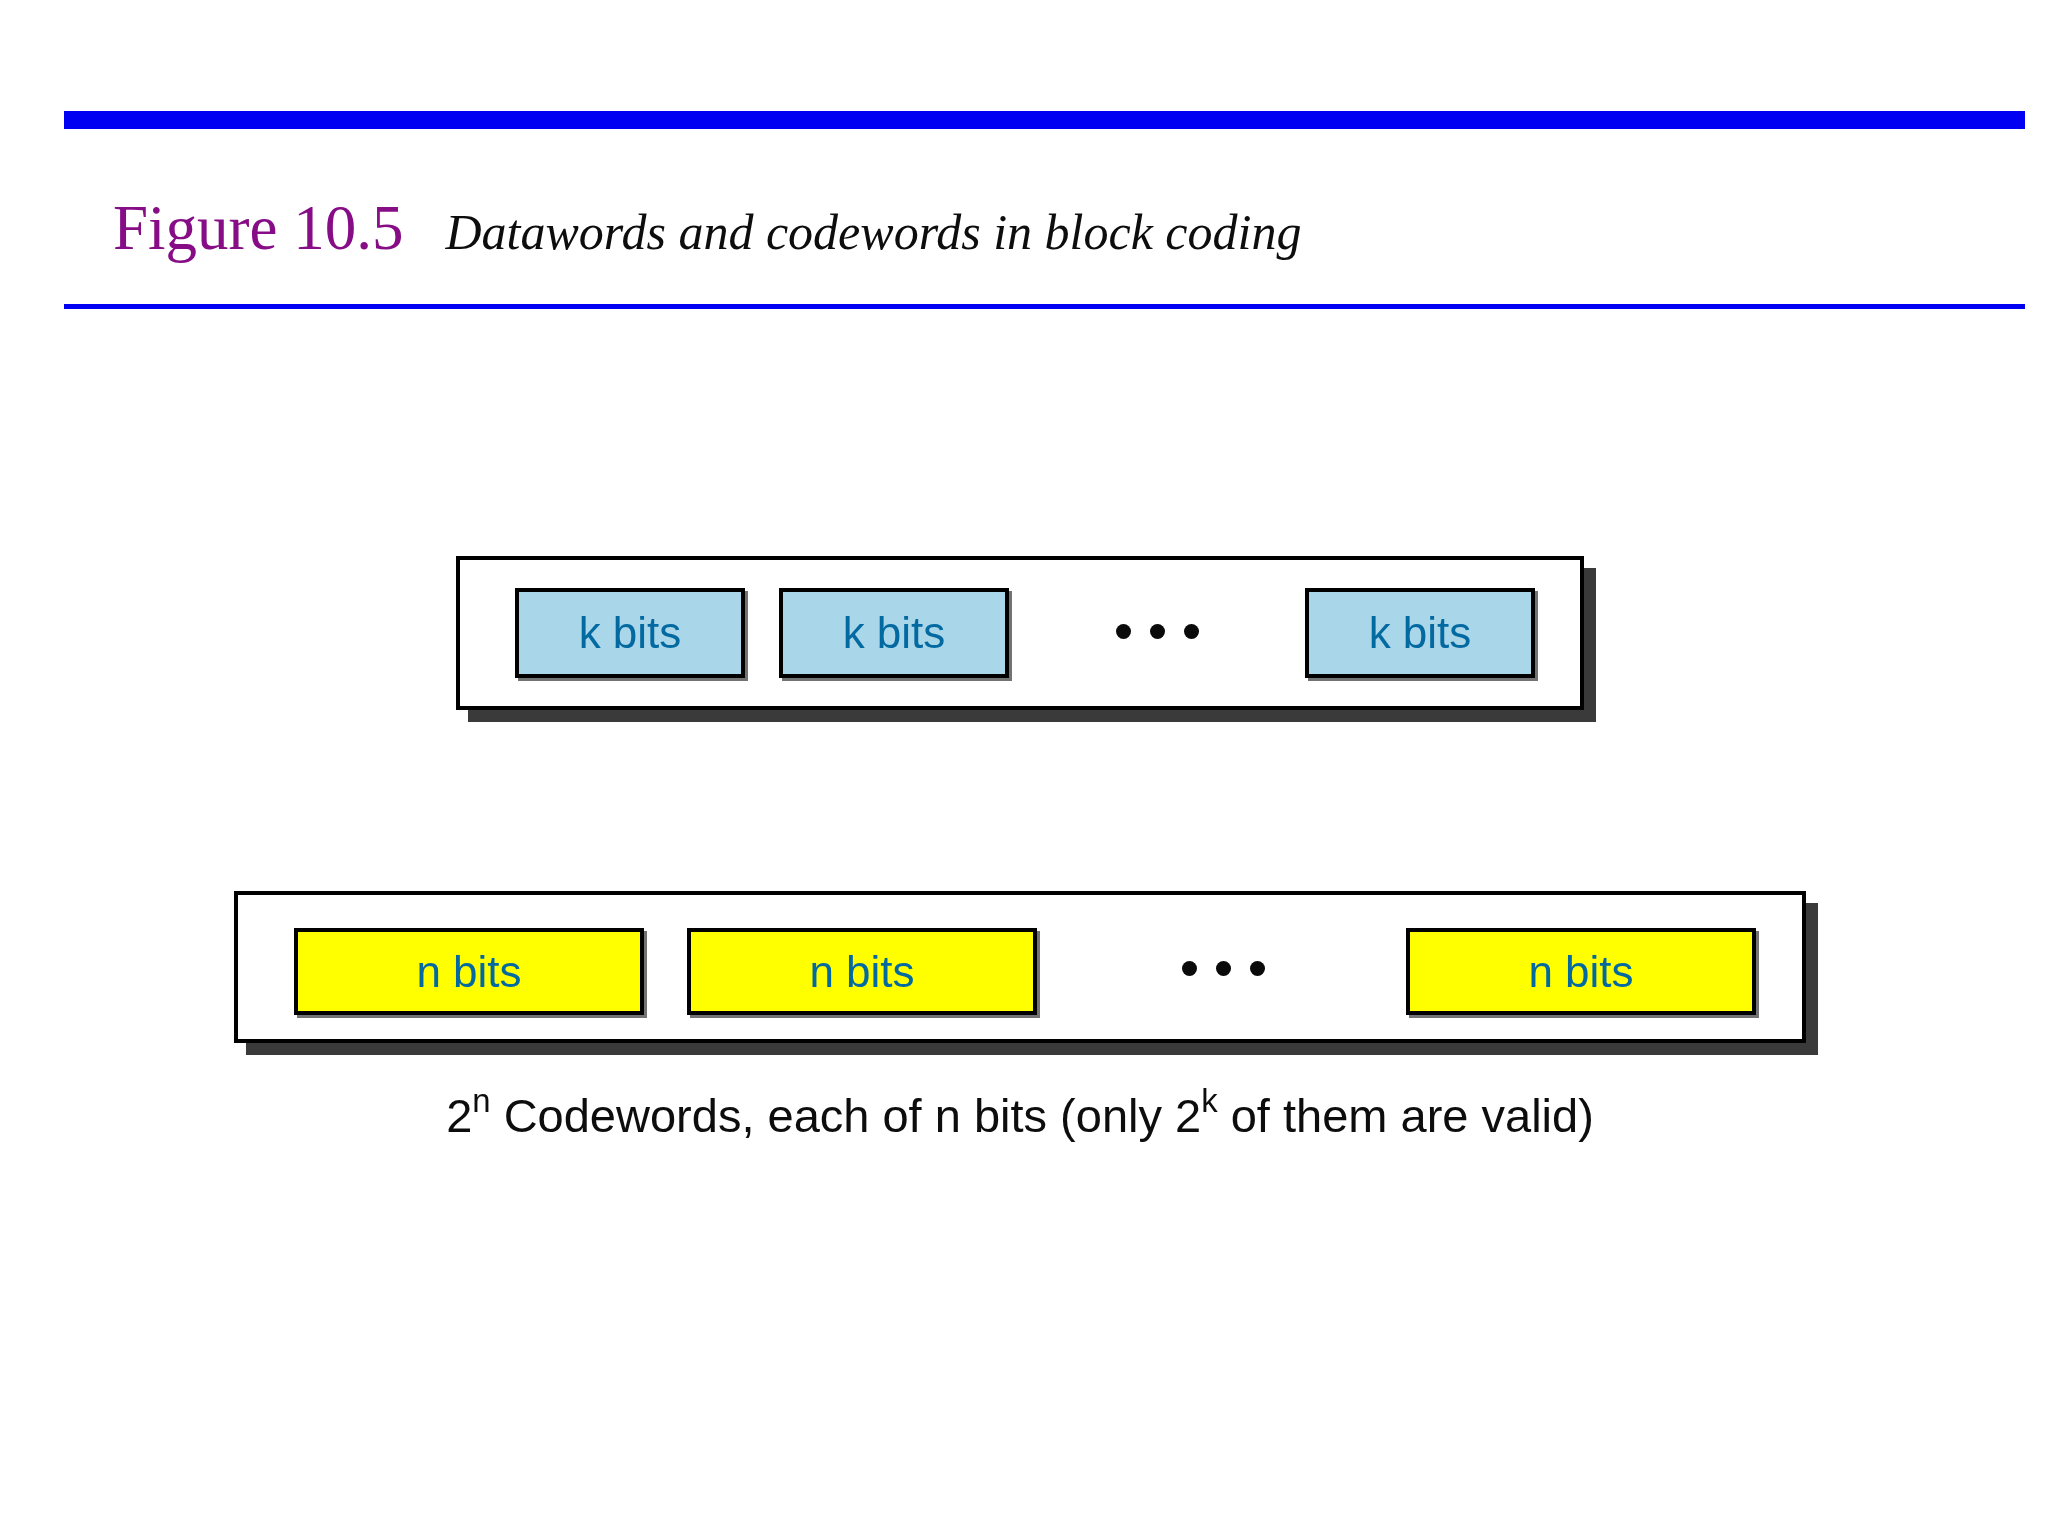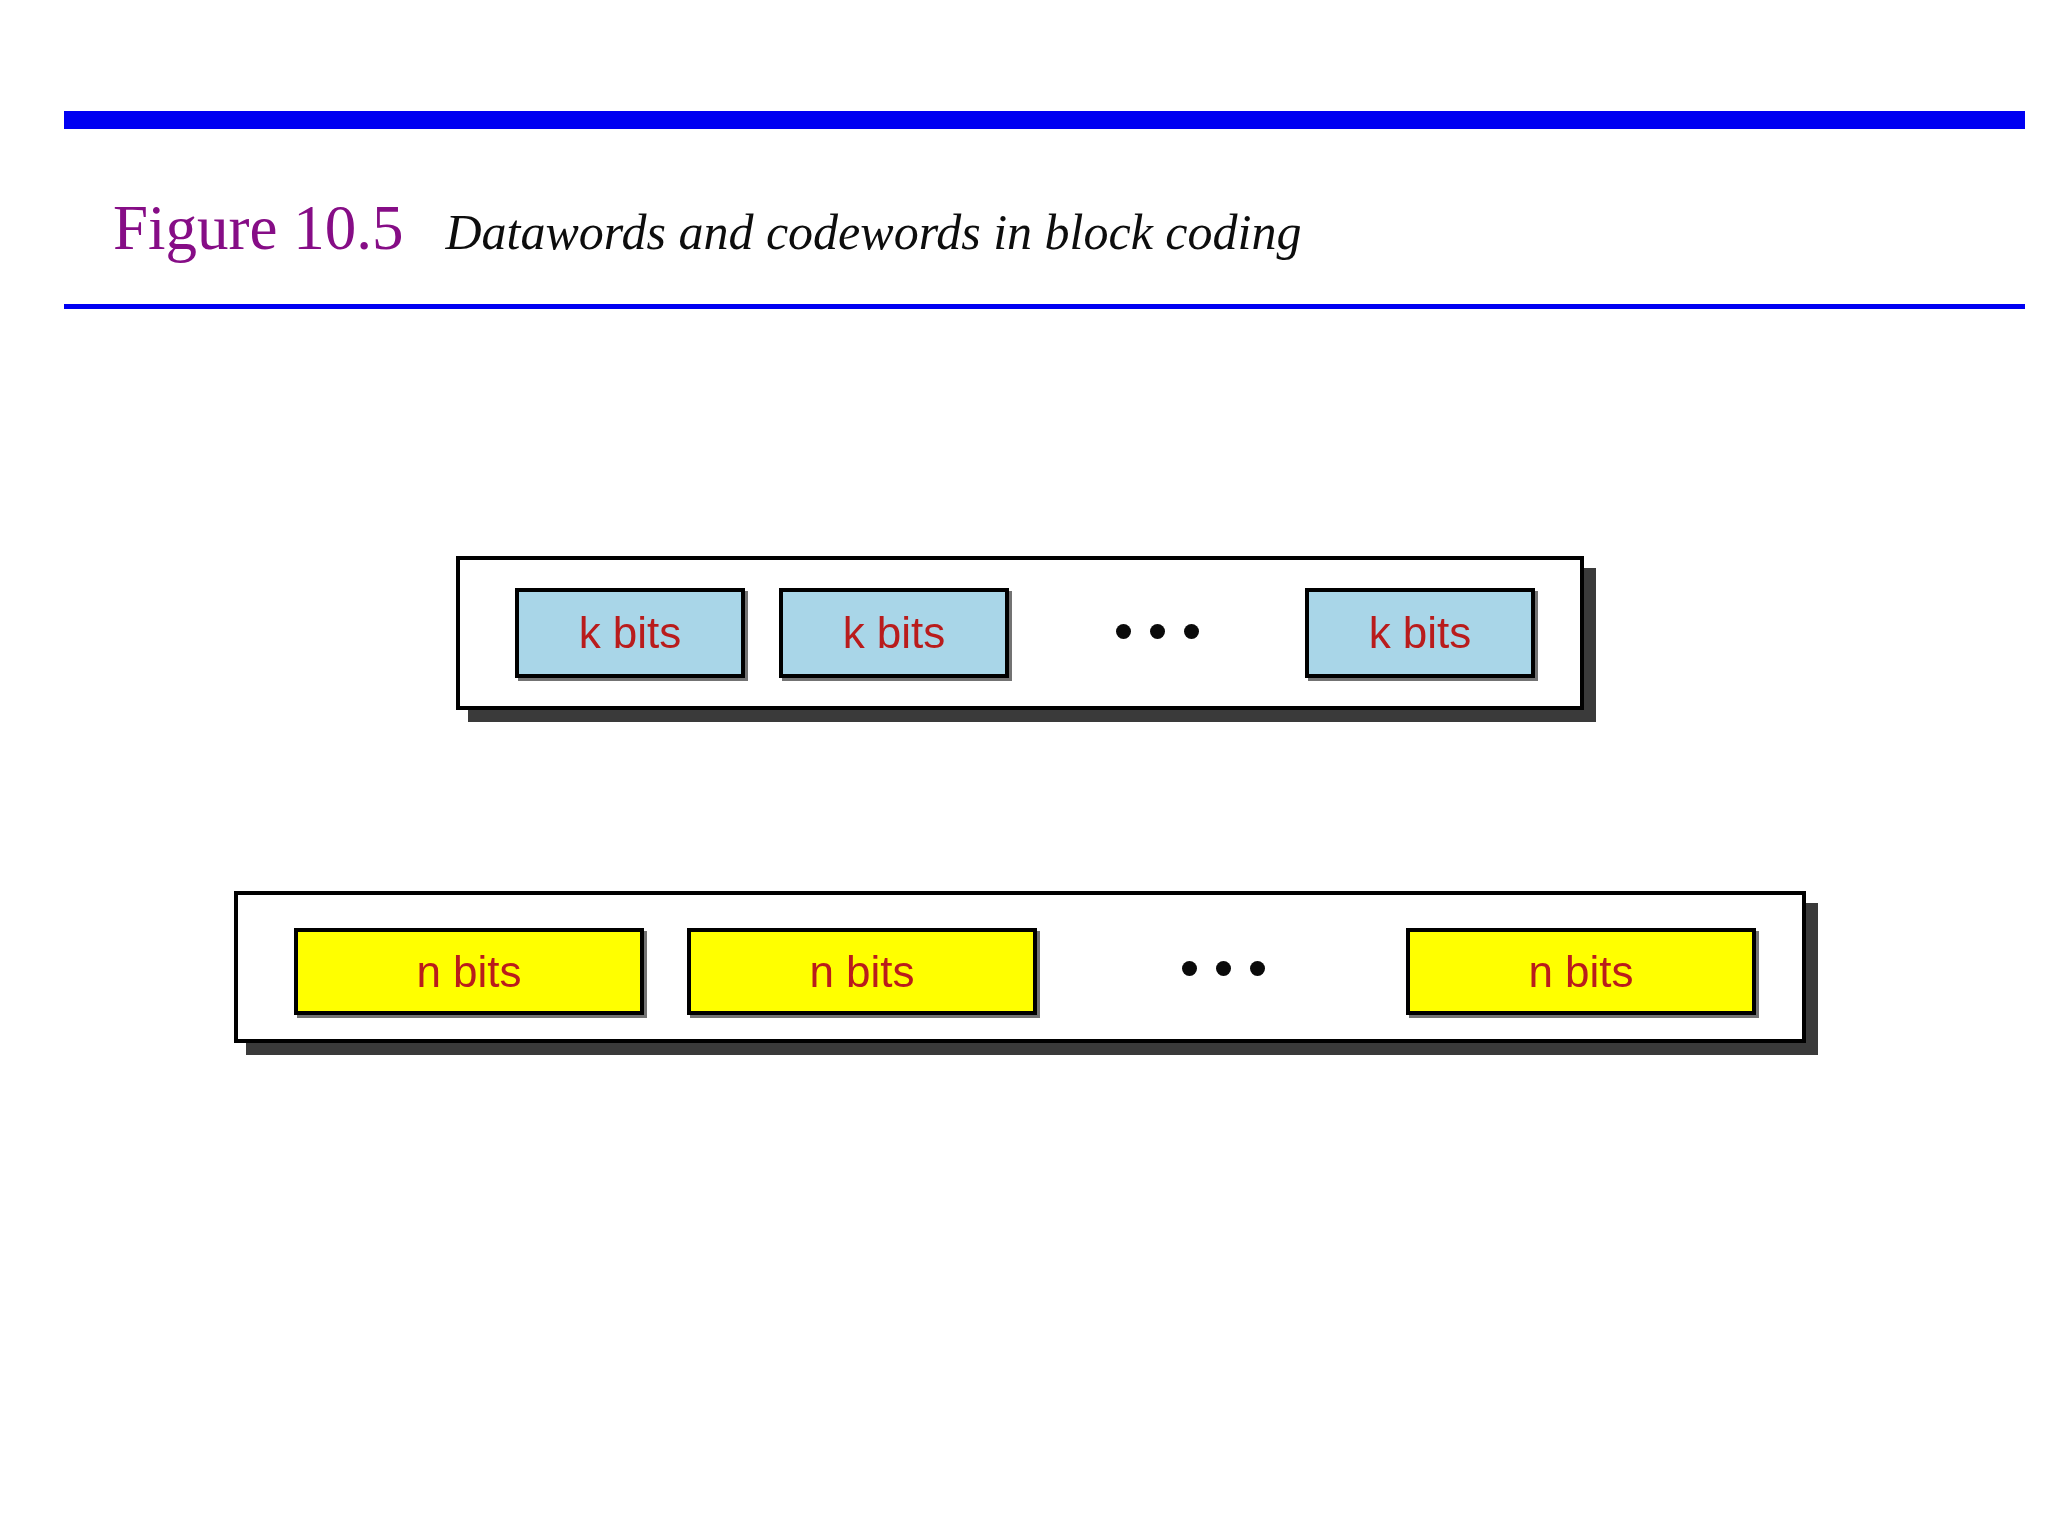--- a/index.html
+++ b/index.html
@@ -62,21 +62,21 @@
   
   .block {
     position: absolute;
     border: 4px solid #000000;
     box-sizing: border-box;
     box-shadow: 3px 3px 0 rgba(0,0,0,0.55);
     display: flex;
     align-items: center;
     justify-content: center;
     font-size: 44px;
-    color: #b91c1c;
+    color: #0369a1;
   }
   .dataword { width: 230px; height: 90px; top: 28px; background: var(--dataword-fill, #A9D6E8); }
   .dataword.b1 { left: 55px; }
   .dataword.b2 { left: 319px; }
   .dataword.b3 { left: 845px; }
   .codeword { width: 350px; height: 87px; top: 33px; background: var(--codeword-fill, #FFFF00); }
   .codeword.b1 { left: 56px; }
   .codeword.b2 { left: 449px; }
   .codeword.b3 { left: 1168px; }
 
@@ -152,18 +152,21 @@
     <div class="block codeword b1">n bits</div>
     <div class="block codeword b2">n bits</div>
     <div class="dots">
         <i></i>
         <i></i>
         <i></i>
       </div>
     <div class="block codeword b3">n bits</div>
   </div>
 
+  <div class="caption codewords-caption">
+    <span>2</span><sup>n</sup><span> Codewords, each of n bits (only 2</span><sup>k</sup><span> of them are valid)</span>
+  </div>
 
   <div class="bar bottom"></div>
 
   <div class="page-number">10.17</div>
 
 </div>
 
 </body></html>

